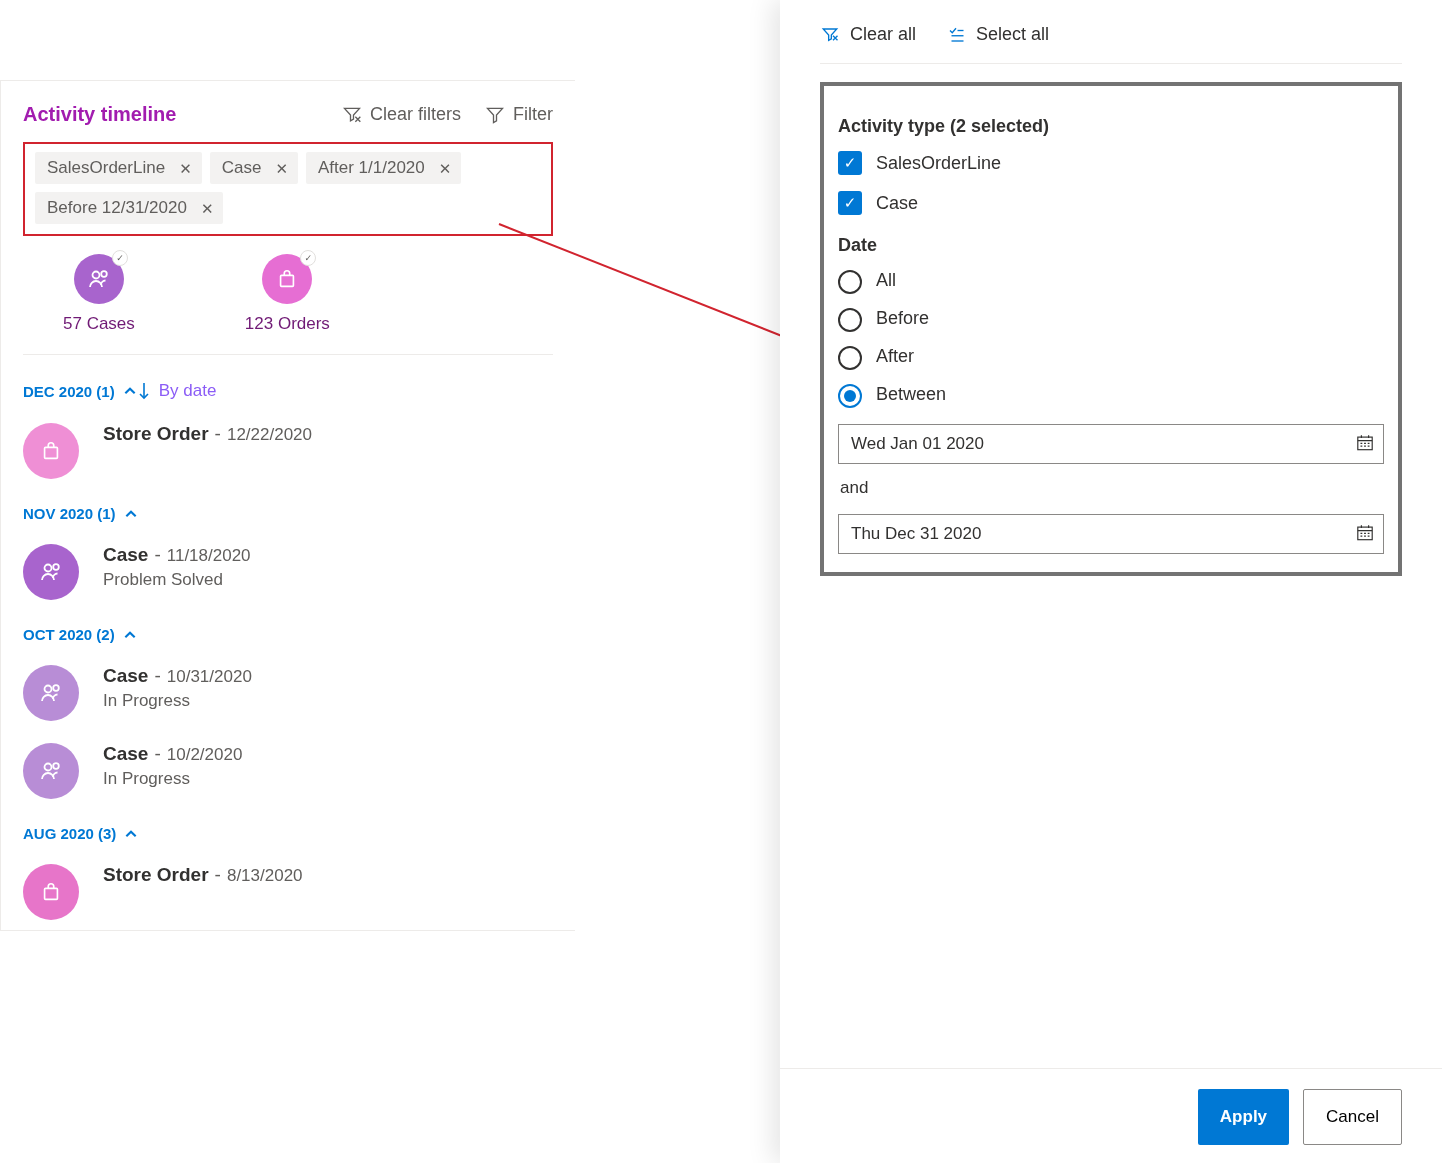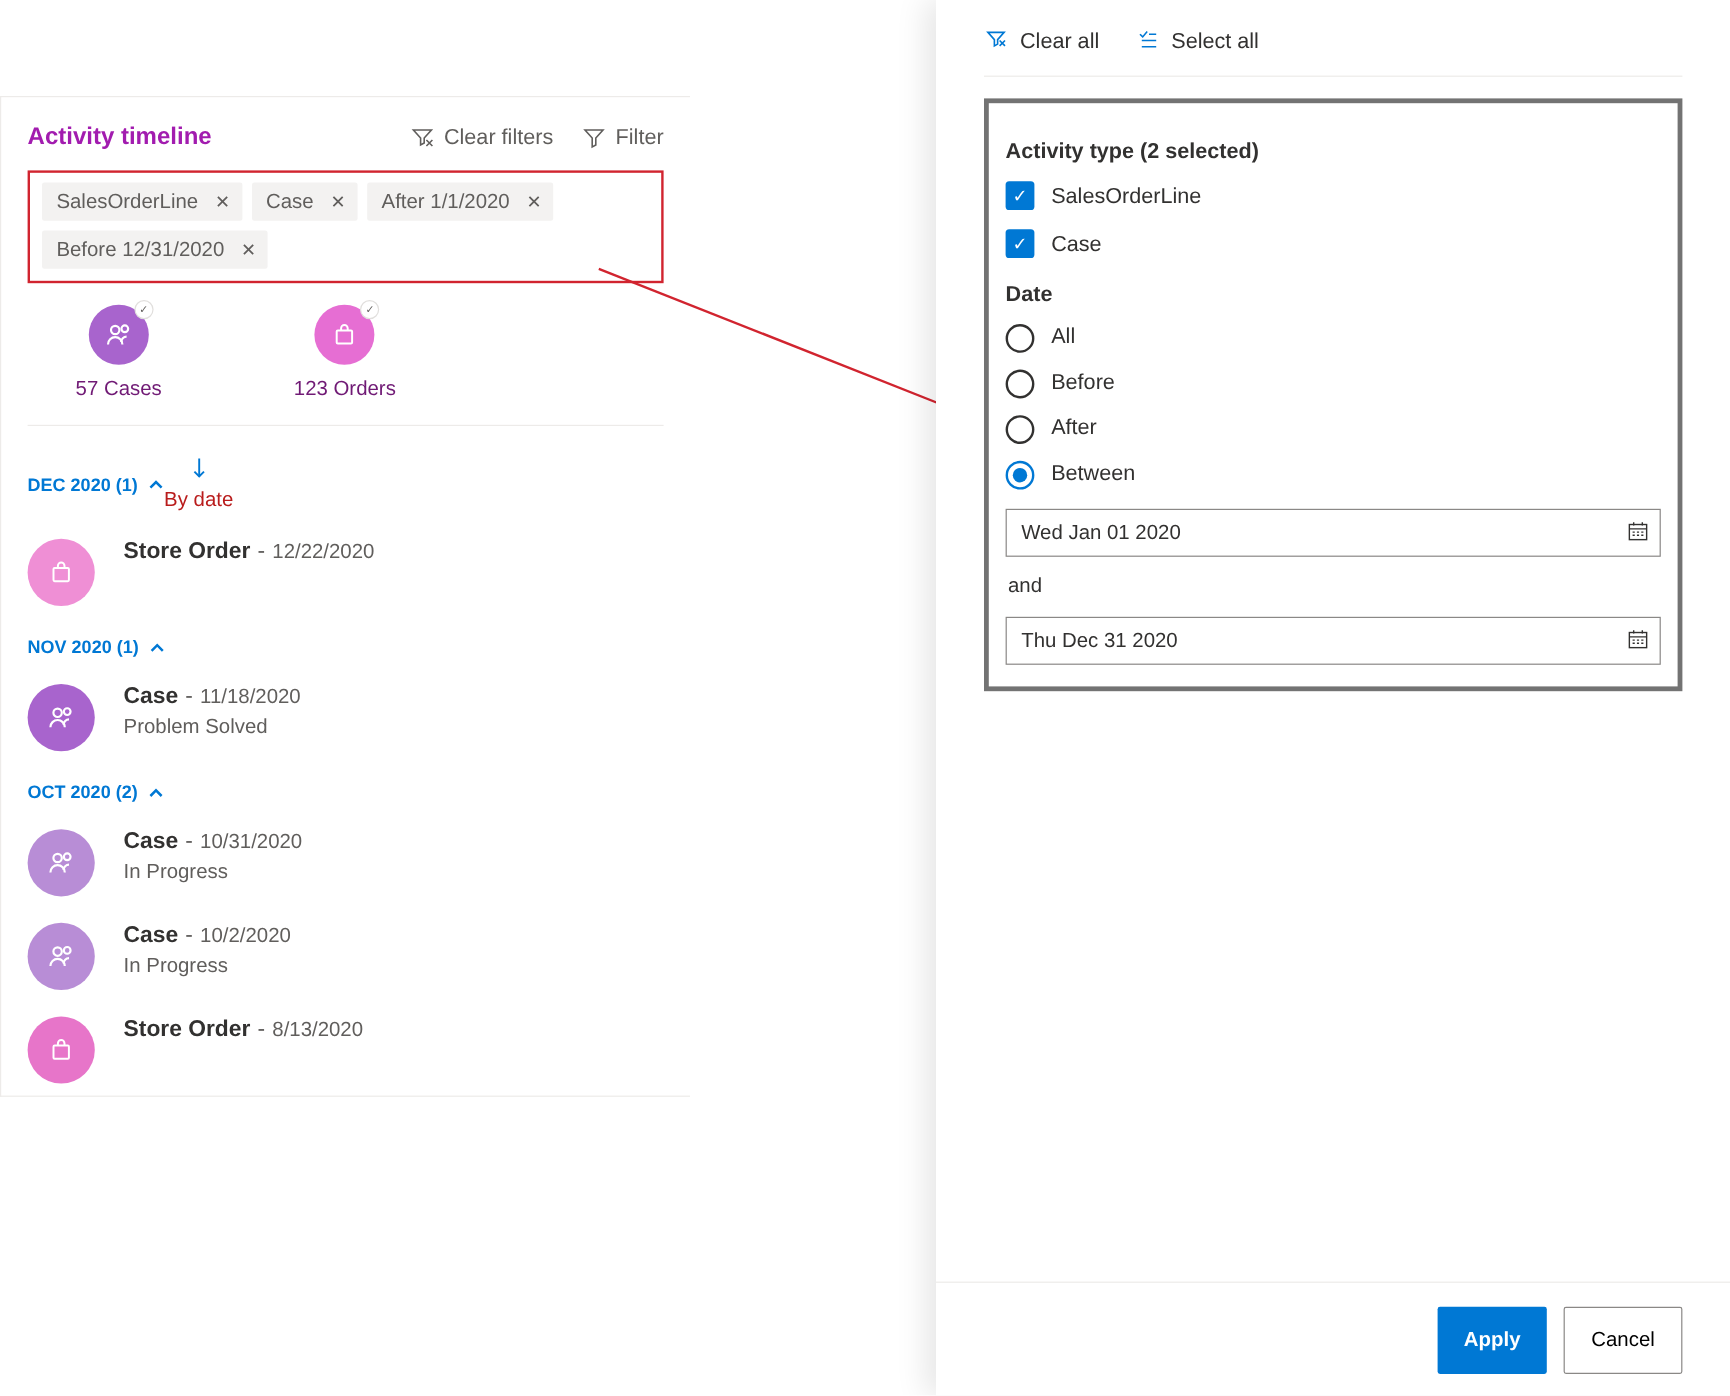--- a/index.html
+++ b/index.html
@@ -66,21 +66,21 @@
     width: 16px; height: 16px; border-radius: 50%;
     background: #fff; border: 1px solid #e1dfdd;
     display:flex;align-items:center;justify-content:center;
   }
   .check-badge::after { content: "✓"; font-size: 9px; color: #605e5c; }
   .summary-label { font-size: 17px; color: #701a75; }
   
   .group-row { display:flex; justify-content: flex-start; align-items: center; margin-top: 26px; }
   .group-head { display:inline-flex; align-items:center; gap:8px; color:#0078d4; font-size:15px; font-weight:600; cursor:pointer;}
   .group-head svg { width:14px;height:14px; }
-  .bydate { display:inline-flex; align-items:center; gap:8px; color:#b91c1c; font-size:17px; cursor:pointer;flex-direction:column;}
+  .bydate { display:inline-flex; align-items:center; gap:8px; color:#8b5cf6; font-size:17px; cursor:pointer;}
   .bydate svg{width:14px;height:18px;}
   
   .tl-item { display:flex; gap:24px; align-items:flex-start; margin-top:22px; }
   .tl-icon { width:56px;height:56px;border-radius:50%; display:flex;align-items:center;justify-content:center;color:#fff; flex-shrink:0;}
   .tl-icon.purple{background:#a864cd;}
   .tl-icon.lightpurple{background:#b88dd6;}
   .tl-icon.pink{background:#ef8fd5;}
   .tl-icon.pinker{background:#e775c9;}
   .tl-body .line1 { font-size:19px; font-weight:600; color:#323130; display:flex;align-items:baseline; }
   .tl-body .line1 .date { font-size:17px; color:#605e5c; font-weight:400; }
@@ -90,21 +90,21 @@
   .panel {
     position:absolute; right:0; top:0; bottom:0; width:662px;
     background:#fff;
     box-shadow: -8px 0 24px rgba(0,0,0,0.1);
     padding: 24px 40px 0 40px;
   }
   .panel-head{display:flex;justify-content:space-between;align-items:center;margin-bottom:50px;}
   .panel-title{font-size:28px;font-weight:700;}
   .panel-close{font-size:22px;color:#605e5c;cursor:pointer;line-height:1;}
   .panel-toolbar{display:flex;gap:30px;border-bottom:1px solid #edebe9;padding-bottom:18px;margin-bottom:18px;}
-  .pt-btn{display:inline-flex;gap:10px;font-size:18px;color:#323130;cursor:pointer;}
+  .pt-btn{display:inline-flex;align-items:center;gap:10px;font-size:18px;color:#323130;cursor:pointer;}
   .pt-btn svg{width:20px;height:18px;color:#0078d4;}
   
   .filter-box{border:4px solid #737373;padding:26px 14px 18px 14px;}
   .section-label{font-size:18px;font-weight:700;margin:4px 0 14px 0;}
   .chk-row{display:flex;align-items:center;gap:14px;margin:10px 0 16px 0;font-size:18px;}
   .chk{width:24px;height:24px;border-radius:3px;background:#0078d4;display:flex;align-items:center;justify-content:center;color:#fff;font-size:15px;cursor:pointer;}
   .radio-row{display:flex;align-items:flex-start;gap:14px;margin:14px 0;font-size:18px;}
   .radio{width:24px;height:24px;border:2px solid #323130;border-radius:50%;display:flex;align-items:center;justify-content:center;cursor:pointer;}
   .radio.sel{border-color:#0078d4;}
   .radio.sel .dot{width:12px;height:12px;border-radius:50%;background:#0078d4;}
@@ -283,20 +283,28 @@
             <path d="M14 18c0-2.5 2-4.5 4.5-4.5"></path>
           </svg>
         </div>
         <div class="tl-body">
           <div class="line1">
             <span>Case</span>
             <span class="dash"> - </span>
             <span class="date">10/2/2020</span>
           </div>
           <div class="line2">In Progress</div>
+        </div>
+      </div>
+      <div class="group-row">
+        <div class="group-head">
+          <span>AUG 2020 (3)</span>
+          <svg viewBox="0 0 12 12" stroke="#0078d4" stroke-width="1.8" fill="none">
+            <polyline points="2,8 6,4 10,8"></polyline>
+          </svg>
         </div>
       </div>
       <div class="tl-item">
         <div class="tl-icon pinker">
           <svg width="22" height="22" viewBox="0 0 24 24" fill="none" stroke="white" stroke-width="1.8">
             <rect x="5" y="8" width="14" height="12" rx="1"></rect>
             <path d="M9 8V6a3 3 0 0 1 6 0v2"></path>
           </svg>
         </div>
         <div class="tl-body">

